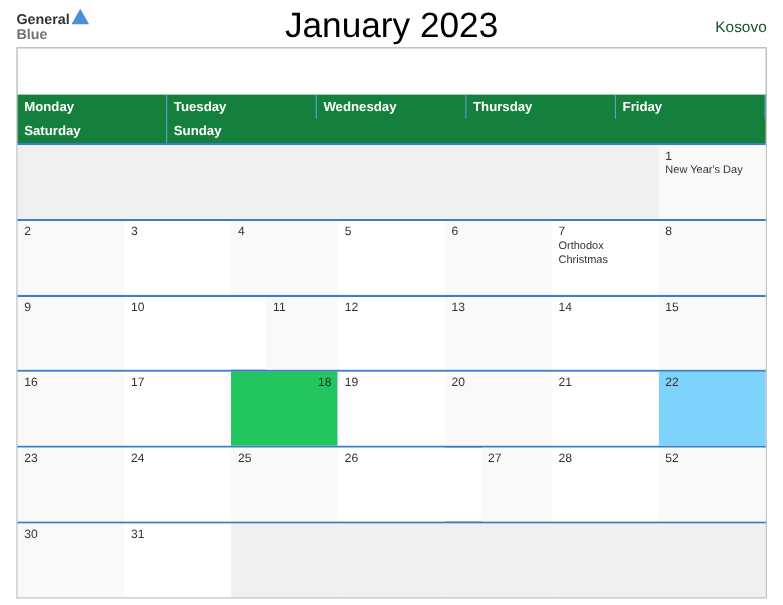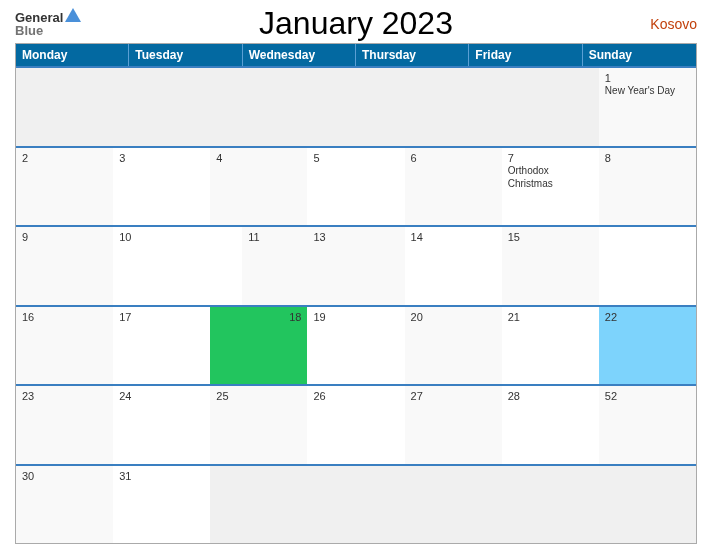--- a/index.html
+++ b/index.html
@@ -64,37 +64,38 @@
       font-size: 32px;
       font-weight: normal;
       color: #000000;
       position: absolute;
       left: 50%;
       transform: translateX(-50%);
     }
 
     .country-label {
       font-size: 14px;
-      color: #c2410c;
+      color: #14532d;
       font-weight: normal;
       text-align: center;
     }
 
     
     .calendar {
       flex: 1;
       display: flex;
       flex-direction: column;
       border: 1px solid #aaa;
     }
 
     .cal-header-row {
       display: grid;
-      grid-template-columns: repeat(6, 1fr);
-      background: #0369a1;
+      grid-template-columns: repeat(5, 1fr);
+      background: #15803d;
+      margin-top: 42px;
     }
 
     .cal-header-cell {
       color: #fff;
       font-size: 12px;
       font-weight: bold;
       text-align: left;
       padding: 4px 6px;
       border-right: 1px solid #5a9fd4;
     }
@@ -176,20 +177,21 @@
   </div>
 
   <div class="calendar">
 
     <div class="cal-header-row">
       <div class="cal-header-cell">Monday</div>
       <div class="cal-header-cell">Tuesday</div>
       <div class="cal-header-cell">Wednesday</div>
       <div class="cal-header-cell">Thursday</div>
       <div class="cal-header-cell">Friday</div>
+      <div class="cal-header-cell">Saturday</div>
       <div class="cal-header-cell">Sunday</div>
     </div>
 
     <div class="cal-body">
 
       <div class="cal-week">
         <div class="cal-cell empty"></div>
         <div class="cal-cell empty"></div>
         <div class="cal-cell empty"></div>
         <div class="cal-cell empty"></div>
@@ -229,20 +231,23 @@
       <div class="cal-week">
         <div class="cal-cell" style="background:#f9f9f9;">
           <span class="day-number">9</span>
         </div>
         <div class="cal-cell" style="background:#fff;">
           <span class="day-number">10</span>
         </div>
         <div class="cal-cell" style="background:#f9f9f9;margin-left:32px;">
           <span class="day-number">11</span>
         </div>
+        <div class="cal-cell" style="background:#fff;">
+          <span class="day-number">12</span>
+        </div>
         <div class="cal-cell" style="background:#f9f9f9;">
           <span class="day-number">13</span>
         </div>
         <div class="cal-cell" style="background:#fff;">
           <span class="day-number">14</span>
         </div>
         <div class="cal-cell" style="background:#f9f9f9;">
           <span class="day-number">15</span>
         </div>
       </div>
@@ -277,21 +282,21 @@
         </div>
         <div class="cal-cell" style="background:#fff;">
           <span class="day-number">24</span>
         </div>
         <div class="cal-cell" style="background:#f9f9f9;">
           <span class="day-number">25</span>
         </div>
         <div class="cal-cell" style="background:#fff;">
           <span class="day-number">26</span>
         </div>
-        <div class="cal-cell" style="background:#f9f9f9;">
+        <div class="cal-cell" style="background:#f9f9f9;margin-left:33px;">
           <span class="day-number">27</span>
         </div>
         <div class="cal-cell" style="background:#fff;">
           <span class="day-number">28</span>
         </div>
         <div class="cal-cell" style="background:#f9f9f9;">
           <span class="day-number">52</span>
         </div>
       </div>
 

